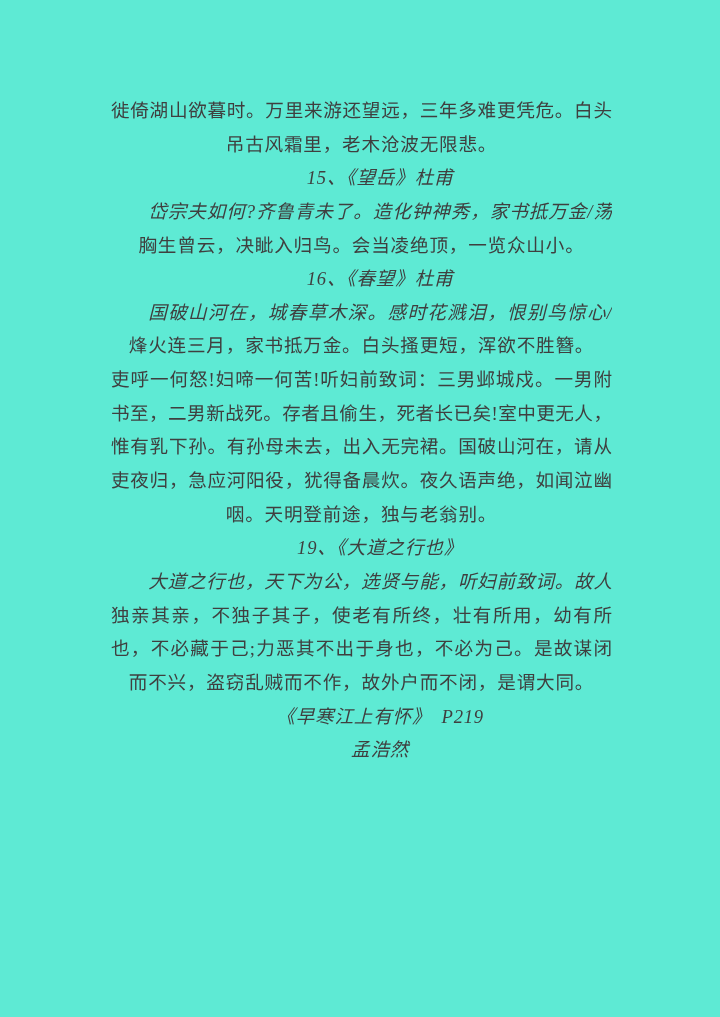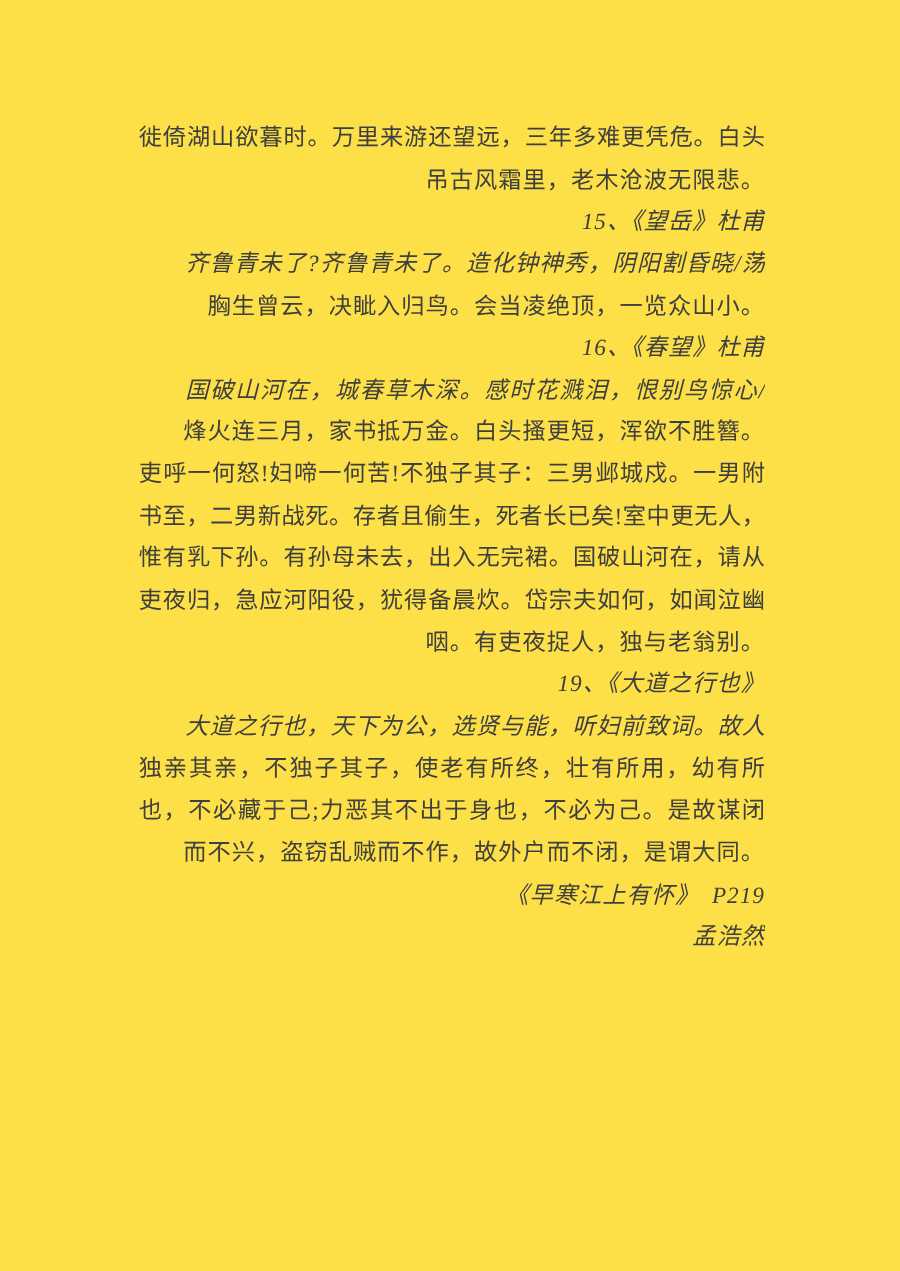--- a/index.html
+++ b/index.html
@@ -22,53 +22,53 @@
     font-family: "Liberation Serif", "DejaVu Serif", serif;
     font-size: 18.6px;
     line-height: 33.65px;
     color: var(--ink, #3f3f3f);
     -webkit-font-smoothing: antialiased;
   }
   .line {
     height: 33.65px;
     overflow: hidden;
     letter-spacing: 0.8px;
-    text-align: right;
+    text-align: center;
     white-space: nowrap;
   }
   .line.full {
     letter-spacing: 0;
     white-space: normal;
     text-align: justify;
     text-align-last: justify;
     text-justify: inter-character;
   }
   .line.indent {
     text-indent: 2em;
     font-style: italic;
   }
 </style>
 </head>
 <body style="--ink: #3f3f3f;">
 
-<div class="page" style="background: #fde047;">
+<div class="page" style="background: #5eead4;">
   <div class="textblock">
       <div class="line full">徙倚湖山欲暮时。万里来游还望远，三年多难更凭危。白头</div>
       <div class="line">吊古风霜里，老木沧波无限悲。</div>
       <div class="line indent">15、《望岳》杜甫</div>
-      <div class="line indent full">齐鲁青未了?齐鲁青未了。造化钟神秀，阴阳割昏晓/荡</div>
+      <div class="line indent full">岱宗夫如何?齐鲁青未了。造化钟神秀，家书抵万金/荡</div>
       <div class="line">胸生曾云，决眦入归鸟。会当凌绝顶，一览众山小。</div>
       <div class="line indent">16、《春望》杜甫</div>
       <div class="line indent full">国破山河在，城春草木深。感时花溅泪，恨别鸟惊心/</div>
       <div class="line">烽火连三月，家书抵万金。白头搔更短，浑欲不胜簪。</div>
-      <div class="line full">吏呼一何怒!妇啼一何苦!不独子其子：三男邺城戍。一男附</div>
+      <div class="line full">吏呼一何怒!妇啼一何苦!听妇前致词：三男邺城戍。一男附</div>
       <div class="line full">书至，二男新战死。存者且偷生，死者长已矣!室中更无人，</div>
       <div class="line full">惟有乳下孙。有孙母未去，出入无完裙。国破山河在，请从</div>
-      <div class="line full">吏夜归，急应河阳役，犹得备晨炊。岱宗夫如何，如闻泣幽</div>
-      <div class="line">咽。有吏夜捉人，独与老翁别。</div>
+      <div class="line full">吏夜归，急应河阳役，犹得备晨炊。夜久语声绝，如闻泣幽</div>
+      <div class="line">咽。天明登前途，独与老翁别。</div>
       <div class="line indent">19、《大道之行也》</div>
       <div class="line indent full">大道之行也，天下为公，选贤与能，听妇前致词。故人不</div>
       <div class="line full">独亲其亲，不独子其子，使老有所终，壮有所用，幼有所长，</div>
       <div class="line full">也，不必藏于己;力恶其不出于身也，不必为己。是故谋闭</div>
       <div class="line">而不兴，盗窃乱贼而不作，故外户而不闭，是谓大同。</div>
       <div class="line indent">《早寒江上有怀》　P219</div>
       <div class="line indent">孟浩然</div>
     </div>
 </div>
 

